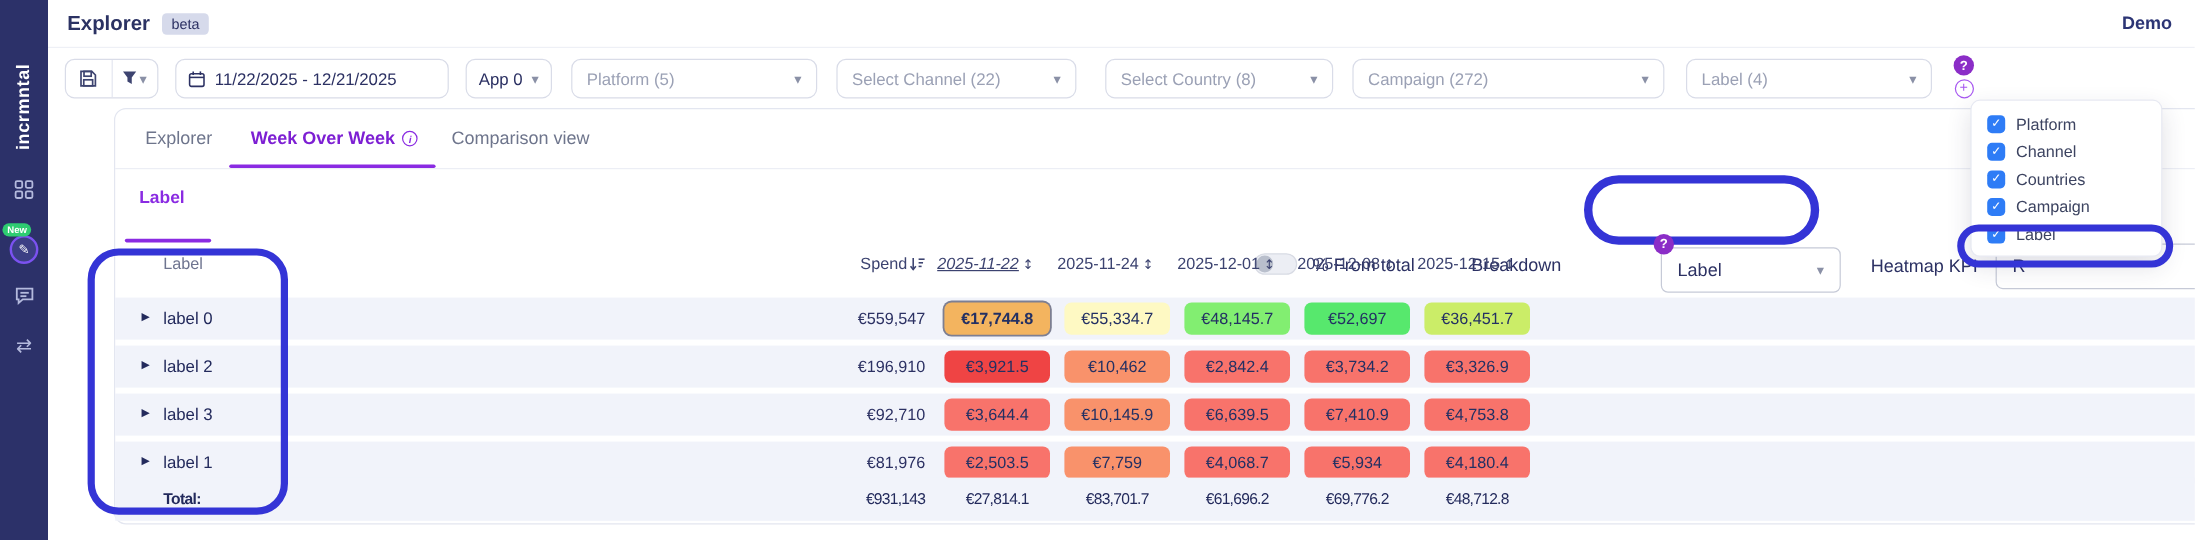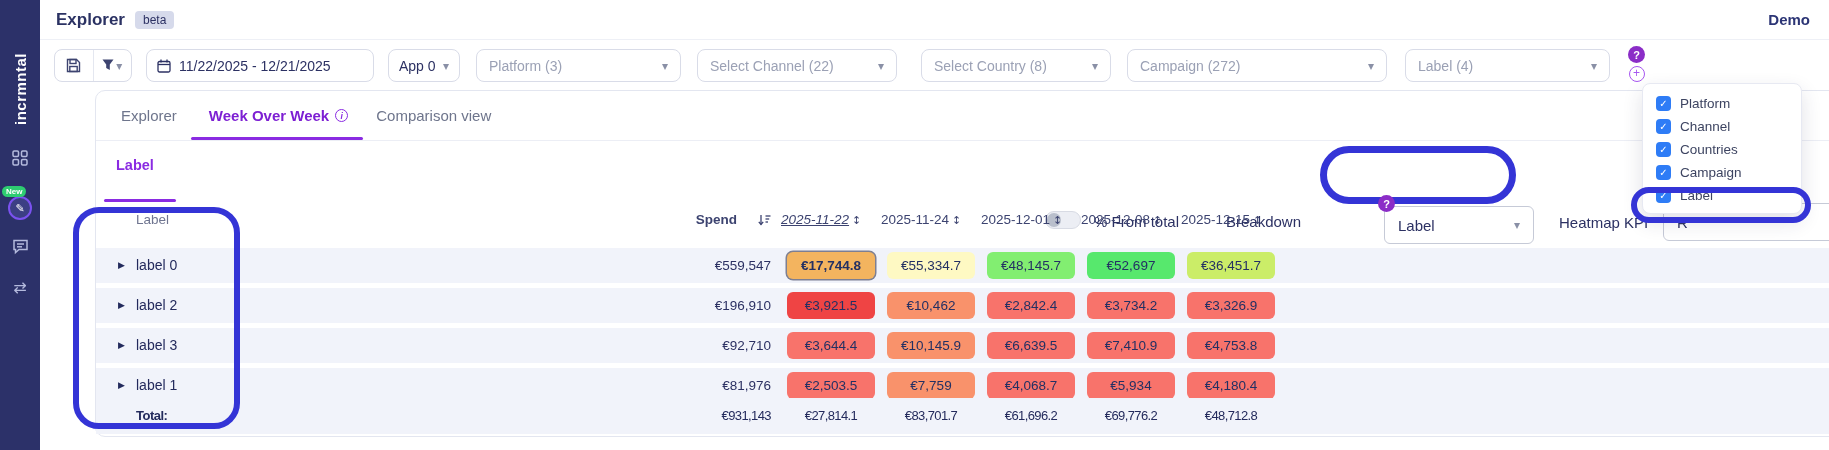--- a/index.html
+++ b/index.html
@@ -87,21 +87,21 @@
   .bd-q { position:absolute; left:1282px; top:54px; z-index:46; }
   .lbl-heatmap { position:absolute; left:1463px; top:73px; font-size:15px; color:#2c3163; }
   .kpi-select { position:absolute; left:1567px; top:62px; width:230px; height:38px; background:#fff;
                 border:1px solid #c6cad7; border-radius:6px; display:flex; align-items:center;
                 padding:0 13px; font-size:15px; color:#2c3163; z-index:1; cursor:pointer; }
 
   
   .thead { position:absolute; top:115px; left:0; right:0; height:30px; }
   .h-label { position:absolute; left:40px; top:6px; font-size:13.5px; color:#6f7590; }
   .h-spend { position:absolute; left:505px; top:6px; width:170px; display:flex; justify-content:flex-end;
-             align-items:center; gap:21px; font-size:13.5px; color:#3c4370; cursor:pointer;font-weight:bold; }
+             align-items:center; gap:2px; font-size:13.5px; color:#3c4370; cursor:pointer; }
   .hdate { position:absolute; top:6px; width:100px; text-align:left; font-size:13.5px; color:#3c4370; cursor:pointer; }
   .hd1{left:685px} .hd2{left:785px} .hd3{left:885px} .hd4{left:985px} .hd5{left:1085px}
   .hdate.selcol span.dtxt { font-style:italic; text-decoration:underline; }
   .updown { font-family:"DejaVu Sans",sans-serif; font-size:11px; margin-left:3px; color:#3c4370; }
 
   .trow { position:absolute; left:0; right:0; height:35px; background:#f1f3fa; }
   .r1{top:157px} .r2{top:197px} .r3{top:237px} .r4{top:277px}
   .trow-total { position:absolute; left:0; right:0; top:307px; height:36px; background:#f1f3fa; }
   .exp { position:absolute; left:22px; top:12px; font-size:9px; color:#232a5c; cursor:pointer;
          font-family:"DejaVu Sans",sans-serif; }
@@ -198,21 +198,21 @@
       </svg>
       <span>11/22/2025 - 12/21/2025</span>
     </div>
 
     <div class="fbox app-box">
       <span>App 0</span>
       <span class="caret">▾</span>
     </div>
 
     <div class="fbox sel sel-platform">
-      <span>Platform (3)</span>
+      <span>Platform (5)</span>
       <span class="caret">▾</span>
     </div>
     <div class="fbox sel sel-channel">
       <span>Select Channel (22)</span>
       <span class="caret">▾</span>
     </div>
     <div class="fbox sel sel-country">
       <span>Select Country (8)</span>
       <span class="caret">▾</span>
     </div>

